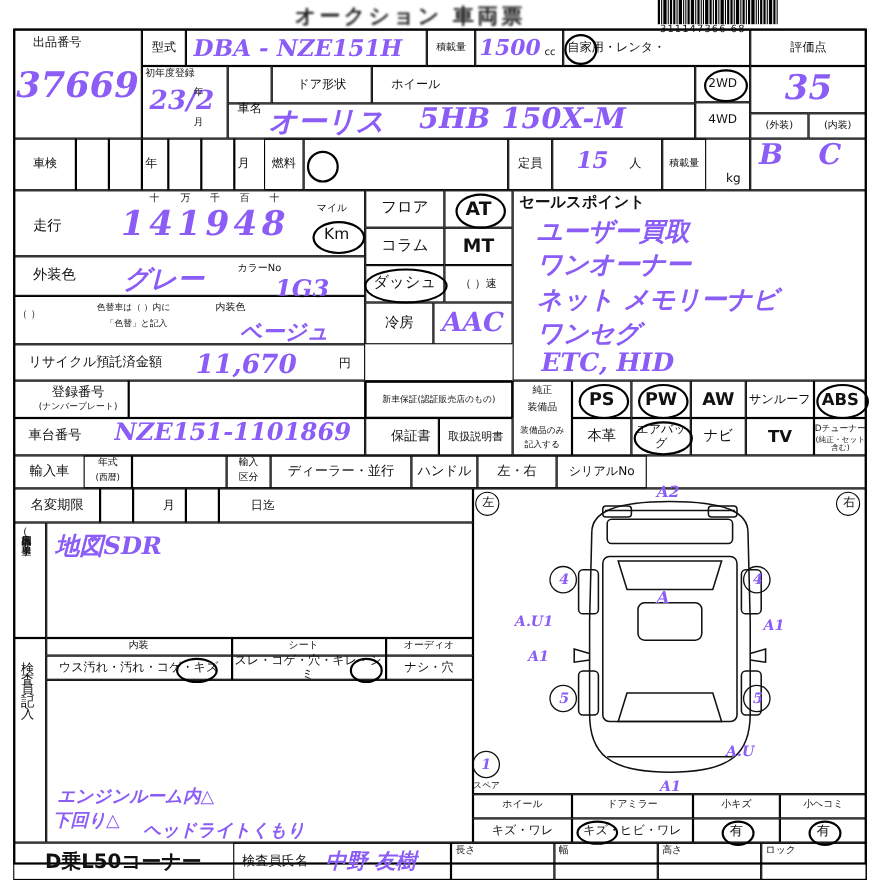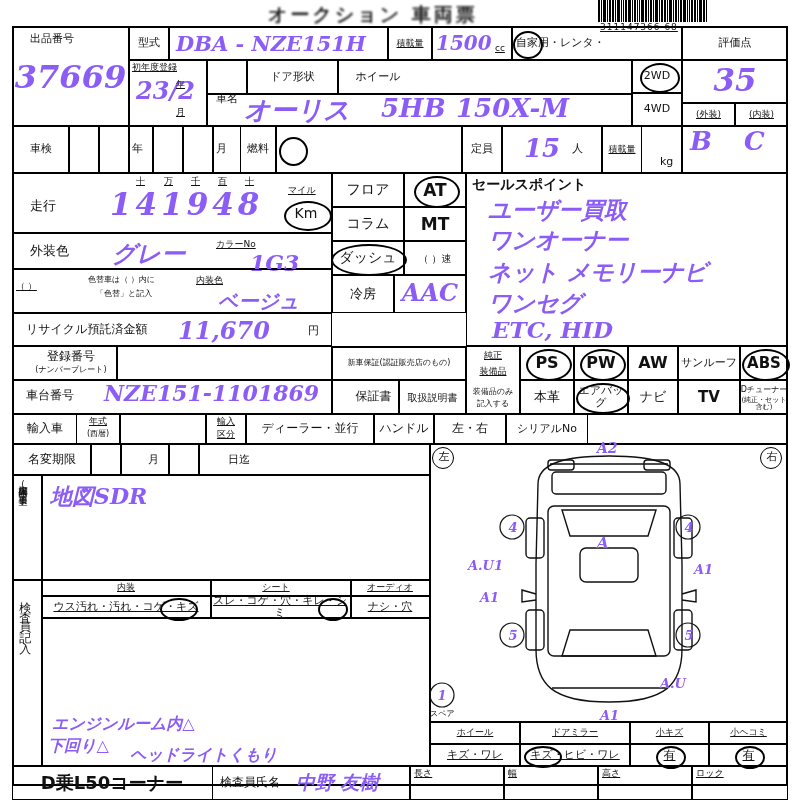--- a/index.html
+++ b/index.html
@@ -10,21 +10,21 @@
     color:#111;
     position:relative;
     overflow:hidden;
   }
   #sheet{
     position:absolute;left:0;top:0;width:800px;height:800px;
   }
   .abs{position:absolute;}
   .bx{position:absolute;border:1px solid #000;box-sizing:border-box;}
   .lbl{font-size:11px;line-height:1.1;}
-  .lbl-s{font-size:9px;line-height:1.05;text-decoration:underline;}
+  .lbl-s{font-size:9px;line-height:1.05;}
   .lbl-xs{font-size:8px;line-height:1;}
   .hw{
     font-family:"DejaVu Serif","Liberation Serif",serif;
     font-style:italic;
     font-weight:bold;
     color:#8b5cf6;
   }
   .ctr{display:flex;align-items:center;justify-content:center;text-align:center;}
   .lft{display:flex;align-items:center;justify-content:flex-start;}
   .vert{
@@ -170,21 +170,21 @@
   <div class="abs lbl" style="left:216px;top:143px;">月</div>
 
   <div class="bx" style="left:240px;top:126px;width:36px;height:47px;"></div>
   <div class="abs lbl ctr" style="left:240px;top:126px;width:36px;height:47px;">燃料</div>
   <div class="bx" style="left:276px;top:126px;width:186px;height:47px;"></div>
   <div class="ell" style="left:279px;top:137px;width:25px;height:25px;"></div>
 
   <div class="bx" style="left:462px;top:126px;width:40px;height:47px;"></div>
   <div class="abs lbl ctr" style="left:462px;top:126px;width:40px;height:47px;">定員</div>
   <div class="bx" style="left:502px;top:126px;width:100px;height:47px;"></div>
-  <div class="abs hw" style="left:524px;top:133px;font-size:26px;">15</div>
+  <div class="abs hw" style="left:524px;top:133px;font-size:21px;">15</div>
   <div class="abs lbl" style="left:572px;top:143px;">人</div>
 
   <div class="bx" style="left:602px;top:126px;width:40px;height:47px;"></div>
   <div class="abs lbl-s ctr" style="left:602px;top:126px;width:40px;height:47px;line-height:1.2;">積載量</div>
   <div class="abs lbl" style="left:660px;top:156px;">kg</div>
 
   <div class="bx" style="left:12px;top:173px;width:320px;height:60px;"></div>
   <div class="abs lbl ctr" style="left:16px;top:186px;width:54px;height:40px;font-size:13px;">走行</div>
   <div class="abs lbl-s" style="left:136px;top:177px;">十</div>
   <div class="abs lbl-s" style="left:164px;top:177px;">万</div>

